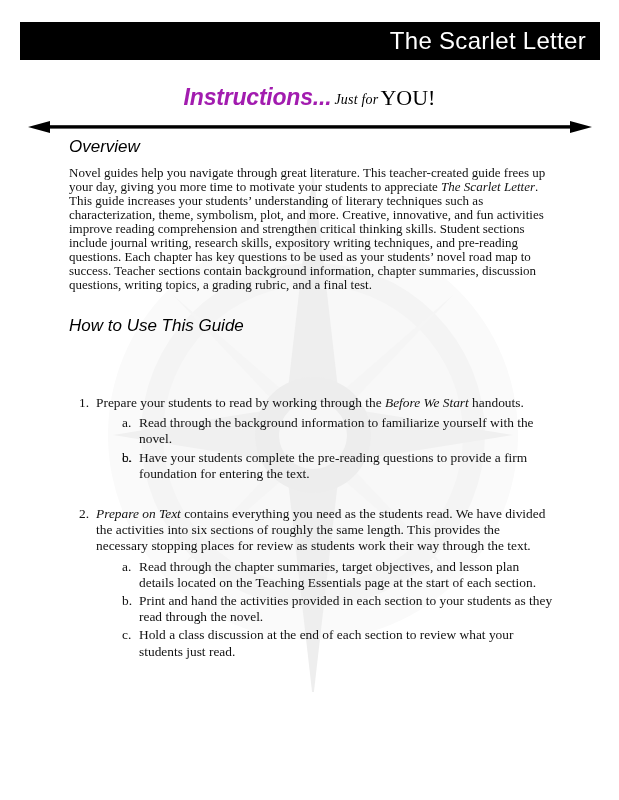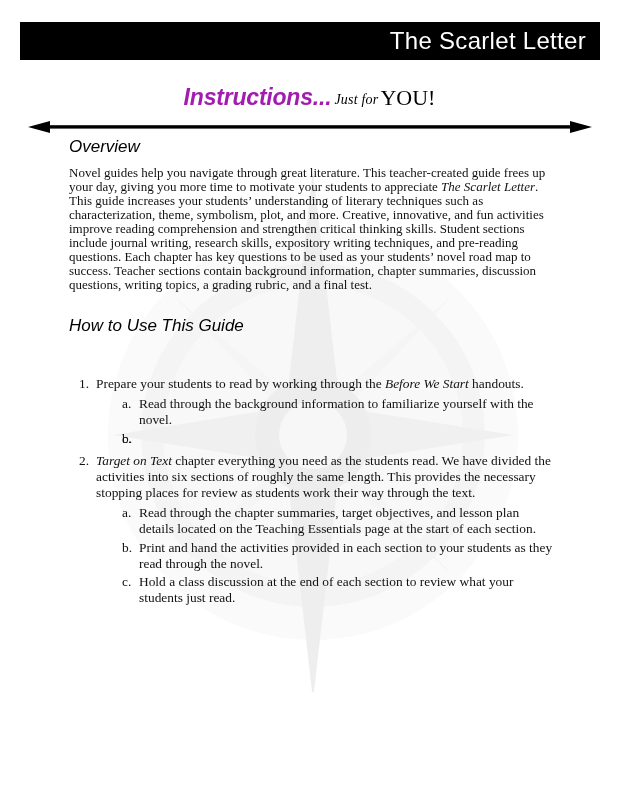--- a/index.html
+++ b/index.html
@@ -165,20 +165,21 @@
   .step + .step { margin-top: 24px; }
   .step-num {
     position: absolute;
     left: 0;
     top: 0;
     width: 20px;
     text-align: right;
   }
   .step-text {
     display: block;
+    margin-top: 19px;
   }
   .substeps {
     margin-top: 4px;
     padding-left: 26px;
   }
   .substep {
     position: relative;
     padding-left: 17px;
     margin-bottom: 2px;
   }
@@ -306,27 +307,28 @@
         <div class="substeps">
           <div class="substep">
             <span class="substep-num">a.</span>
             <span>Read through the background information to familiarize yourself with the novel.</span>
           </div>
           <div class="substep">
             <span class="substep-num">b.</span>
           </div>
           <div class="substep">
             <span class="substep-num">c.</span>
+            <span>Have your students complete the pre-reading questions to provide a firm foundation for entering the text.</span>
           </div>
         </div>
       </div>
 
       <div class="step">
         <span class="step-num">2.</span>
-        <span class="step-text"><em class="it">Target on Text</em><span> chapter everything you need as the students read. We have divided the activities into six sections of roughly the same length. This provides the necessary stopping places for review as students work their way through the text.</span></span>
+        <span class="step-text"><em class="it">Prepare on Text</em><span> contains everything you need as the students read. We have divided the activities into six sections of roughly the same length. This provides the necessary stopping places for review as students work their way through the text.</span></span>
         <div class="substeps">
           <div class="substep">
             <span class="substep-num">a.</span>
             <span>Read through the chapter summaries, target objectives, and lesson plan details located on the Teaching Essentials page at the start of each section.</span>
           </div>
           <div class="substep">
             <span class="substep-num">b.</span>
             <span>Print and hand the activities provided in each section to your students as they read through the novel.</span>
           </div>
           <div class="substep">

